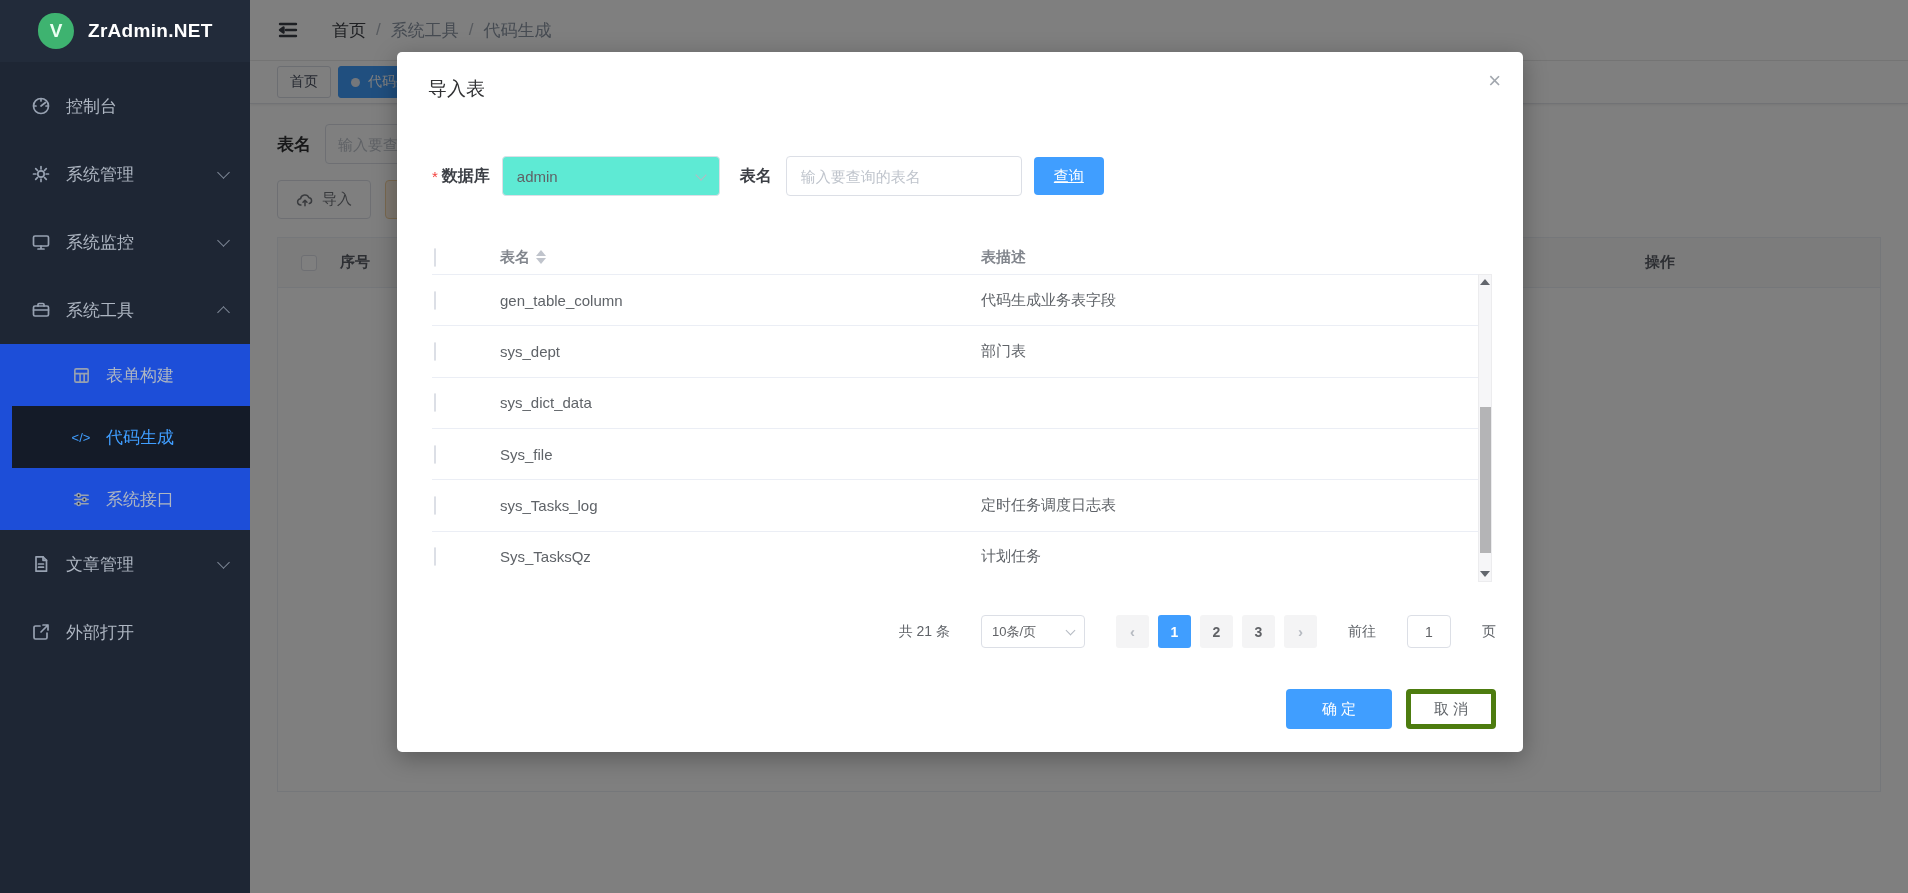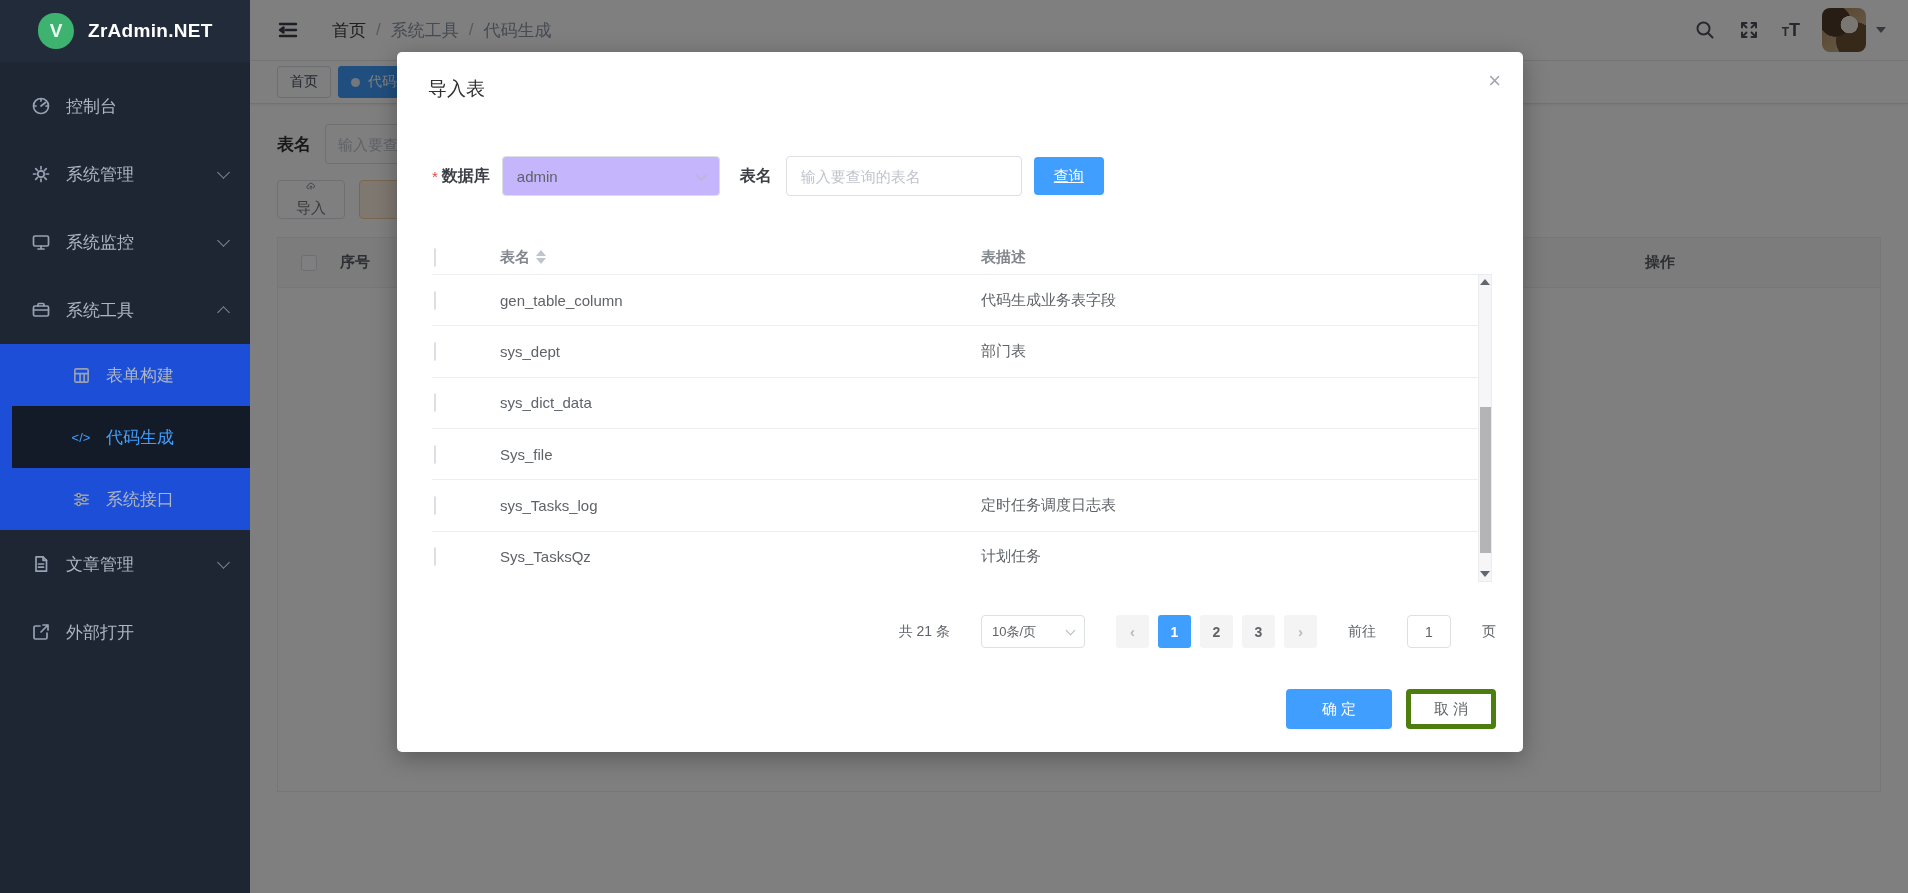--- a/index.html
+++ b/index.html
@@ -49,39 +49,39 @@
   .tab { height:32px; display:flex; align-items:center; padding:0 12px; border:1px solid #d8dce5; background:#fff; color:#495060; font-size:14px; border-radius:3px; cursor:pointer; }
   .tab.active { background:#409eff; border-color:#409eff; color:#fff; gap:8px; }
   .tab-dot { width:9px; height:9px; border-radius:50%; background:#e8eef7; }
 
   .content { padding:20px 27px 0; position:relative; height:calc(893px - 61px - 43px); }
   .filter-row { display:flex; align-items:center; gap:14px; }
   .f-label { font-size:17px; font-weight:bold; color:#303133; }
   .f-input { width:212px; height:40px; border:1px solid #dcdfe6; border-radius:4px; padding:0 12px; font-size:15px; color:#606266; background:#fff; }
   .f-input::placeholder { color:#bfc4cc; }
   .toolbar { margin-top:16px; display:flex; gap:14px; }
-  .btn-plain { height:39px; padding:0 18px; border:1px solid #dcdfe6; border-radius:4px; background:#fff; color:#73767c; font-size:15px; display:flex; align-items:center; gap:8px; cursor:pointer;flex-direction:column; }
+  .btn-plain { height:39px; padding:0 18px; border:1px solid #dcdfe6; border-radius:4px; background:#fff; color:#73767c; font-size:15px; display:flex; align-items:center; gap:8px; cursor:pointer; }
   .btn-warn-sliver { height:39px; width:80px; border:1px solid #f3d19e; border-radius:4px; background:#fdf0e0; }
   .bg-table { margin-top:18px; border:1px solid #ebeef5; height:555px; }
   .bg-thead { height:50px; background:#f8f8f9; display:flex; align-items:center; border-bottom:1px solid #ebeef5; font-size:15px; color:#5a5e66; font-weight:bold; }
   .bg-th-cb { width:62px; display:flex; justify-content:center; }
   .bg-th-idx { width:70px; }
   .bg-th-flex { flex:1; }
   .bg-th-op { width:440px; text-align:center; }
   .cb { width:16px; height:16px; border:1px solid #dcdfe6; border-radius:3px; background:#fff; flex:0 0 16px; }
 
   
   .overlay { position:absolute; left:250px; top:0; width:1658px; height:893px; background:rgba(0,0,0,.5); z-index:40; }
   .modal { position:absolute; left:397px; top:52px; width:1126px; height:700px; background:#fff; border-radius:5px; box-shadow:0 6px 24px rgba(0,0,0,.3); z-index:50; }
   .modal-title { position:absolute; left:31px; top:24px; font-size:19px; color:#303133; }
   .modal-close { position:absolute; right:22px; top:18px; font-size:22px; color:#a2a7ae; cursor:pointer; line-height:1; }
   .form-row { position:absolute; left:35px; top:104px; display:flex; align-items:center; }
   .req { color:#f3413d; font-size:15px; margin-right:4px; }
   .frm-label { font-size:16px; font-weight:bold; color:#3c3f45; }
-  .sel { width:218px; height:40px; border:1px solid #dcdfe6; border-radius:4px; display:flex; align-items:center; padding:0 14px; margin-left:12px; font-size:15px; color:#606266; cursor:pointer; background:#c4b5fd; }
+  .sel { width:218px; height:40px; border:1px solid #dcdfe6; border-radius:4px; display:flex; align-items:center; padding:0 14px; margin-left:12px; font-size:15px; color:#606266; cursor:pointer; background:#5eead4; }
   .sel .sel-chev { margin-left:auto; width:8px; height:8px; border-right:1.4px solid #b4bac2; border-bottom:1.4px solid #b4bac2; transform:rotate(45deg); margin-top:-3px; }
   .gap-lbl { margin-left:20px; }
   .m-input { width:236px; height:40px; border:1px solid #dcdfe6; border-radius:4px; padding:0 14px; margin-left:14px; font-size:15px; color:#606266; }
   .m-input::placeholder { color:#bfc4cc; }
   .btn-primary { height:38px; padding:0 20px; background:#409eff; color:#fff; border:none; border-radius:4px; font-size:15px; cursor:pointer;text-decoration:underline; }
   .form-row .btn-primary { margin-left:12px; }
 
   .mtable { position:absolute; left:35px; top:188px; width:1060px; }
   .mt-head { display:grid; grid-template-columns:68px 481px 1fr; align-items:center; height:34px; font-size:15px; font-weight:bold; color:#82868d; }
   .mt-head .hname { display:flex; align-items:center; gap:6px; }
@@ -216,38 +216,20 @@
           <path d="M7.5 9.5 L4 12 l3.5 2.5 z" fill="currentColor"></path>
         </svg>
     </span>
     <div class="crumbs">
       <span class="crumb-home">首页</span>
       <span class="crumb-sep">/</span>
       <span class="crumb">系统工具</span>
       <span class="crumb-sep">/</span>
       <span class="crumb">代码生成</span>
     </div>
-    <div class="top-actions">
-      <span class="ticon">
-        <svg class="line" width="22" height="22" viewBox="0 0 22 22" style="stroke-width:2">
-            <circle cx="9.5" cy="9.5" r="6"></circle>
-            <path d="M14 14 l4.5 4.5"></path>
-          </svg>
-      </span>
-      <span class="ticon">
-        <svg class="line" width="22" height="22" viewBox="0 0 22 22" style="stroke-width:2">
-            <path d="M13.5 4 H18 v4.5 M18 4 l-4.5 4.5 M8.5 18 H4 v-4.5 M4 18 l4.5 -4.5 M4 8.5 V4 h4.5 M4 4 l4.5 4.5 M18 13.5 V18 h-4.5 M18 18 l-4.5 -4.5"></path>
-          </svg>
-      </span>
-      <span class="tt">T<b>T</b></span>
-      <span class="avatar-wrap">
-        <span class="avatar"></span>
-        <i class="caret"></i>
-      </span>
-    </div>
   </div>
 
   <div class="tabbar">
     <div class="tab">
       <span>首页</span>
     </div>
     <div class="tab active">
       <span class="tab-dot"></span>
       <span>代码生成</span>
     </div>

